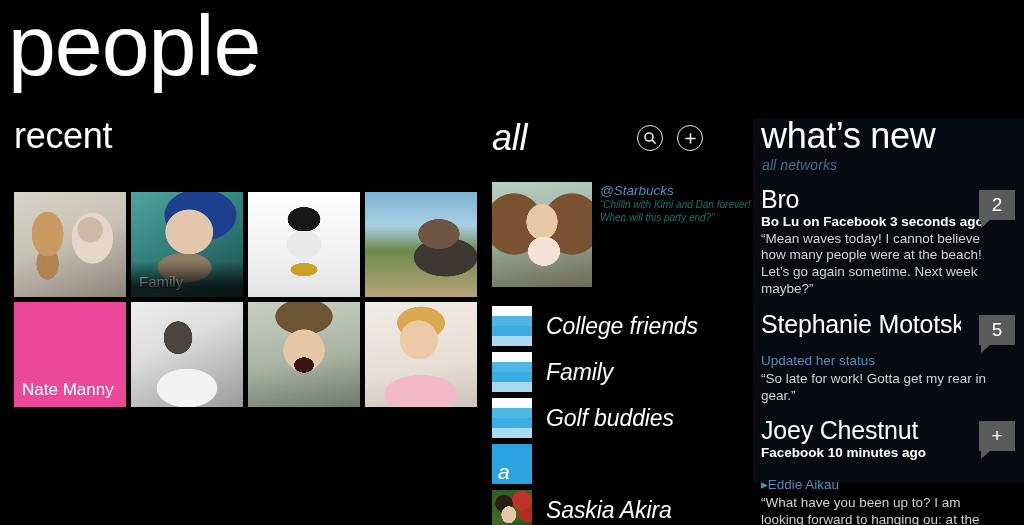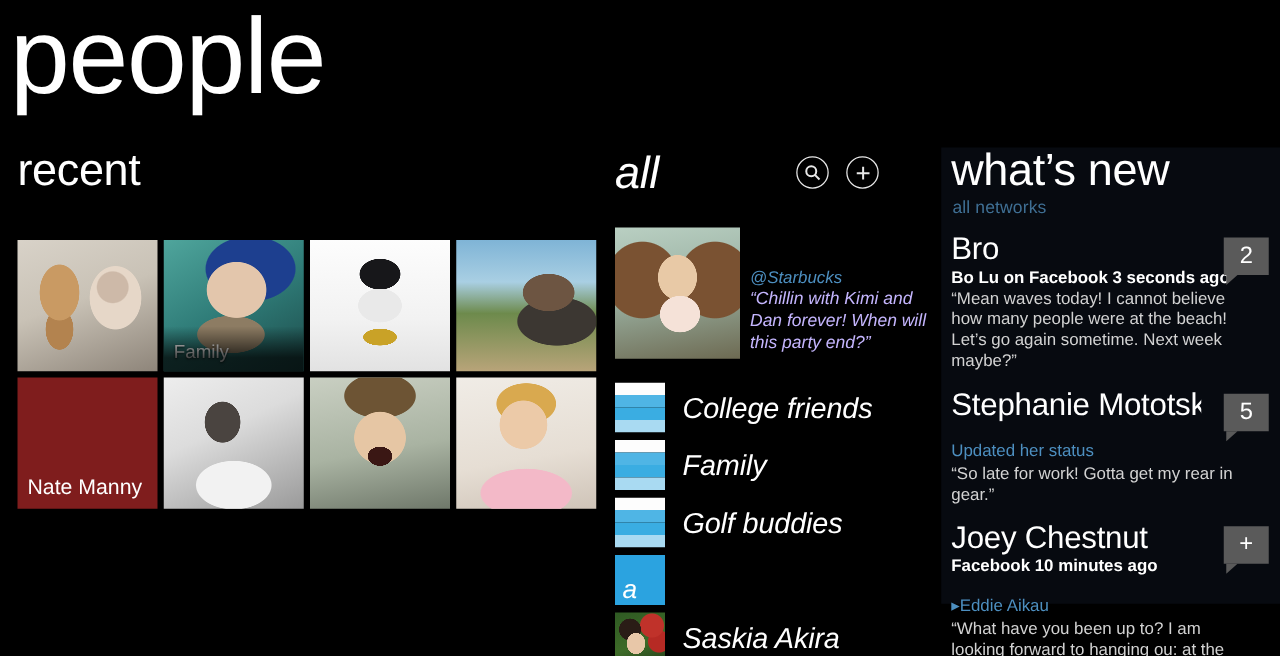--- a/index.html
+++ b/index.html
@@ -29,21 +29,21 @@
   .panel-head {
     font-size:36px; font-weight:300; color:#fff;
     line-height:1; letter-spacing:-0.3px; white-space:nowrap;
   }
   .panel-recent .panel-head { margin-left:4px; }
   .panel-all .panel-head    { margin-left:4px; display:inline-block; vertical-align:middle; }
   .panel-new .panel-head    { margin-left:8px; }
 
   .sub-link {
     font-size:14px; color:#3f6f94; margin-left:9px; margin-top:3px;
-    font-weight:400; letter-spacing:0.1px;
+    font-weight:400; letter-spacing:0.1px;font-style:italic;
   }
 
   
   .allhead-row { display:flex; align-items:center; height:40px; }
   .circ-btns { margin-left:110px; display:flex; gap:14px; }
   .circ {
     width:26px; height:26px; border-radius:50%;
     border:1.6px solid #e8e8e8; position:relative;
     display:flex; align-items:center; justify-content:center;
   }
@@ -54,21 +54,21 @@
     position:absolute; left:4px; top:74px;
     display:grid; grid-template-columns:repeat(4,112px);
     grid-auto-rows:105px; gap:5px;
   }
   .tile { position:relative; overflow:hidden; background:#111; }
   .tile-label {
     position:absolute; left:8px; bottom:6px;
     font-size:15px; color:#fff; font-weight:400;
     text-shadow:0 1px 2px rgba(0,0,0,.8); line-height:1.12;
   }
-  .tile-solid { background:#7f1d1d; }
+  .tile-solid { background:#ec4899; }
   .tile-solid .tile-label { bottom:8px; font-size:17px; text-shadow:none; }
 
   
   .ph-cat {
     background:
       radial-gradient(circle at 68% 36%, #cdb9a8 0 12%, transparent 13%),
       radial-gradient(ellipse 26% 34% at 70% 44%, #e6d7c8 0 70%, transparent 72%),
       radial-gradient(ellipse 20% 30% at 30% 40%, #c99a63 0 70%, transparent 72%),
       radial-gradient(ellipse 14% 22% at 30% 68%, #b3834f 0 70%, transparent 72%),
       linear-gradient(160deg,#d8d2c8 0%,#c9c2b6 45%,#8e857a 100%);
@@ -130,23 +130,23 @@
       radial-gradient(ellipse 26% 30% at 42% 62%, #e8c7a8 0 70%, transparent 72%),
       radial-gradient(ellipse 30% 30% at 30% 34%, #2a1c16 0 72%, transparent 74%),
       radial-gradient(circle at 74% 26%, #c0322a 0 22%, transparent 24%),
       radial-gradient(circle at 88% 58%, #b62a24 0 20%, transparent 22%),
       linear-gradient(160deg,#2f5a23 0%,#3d6b28 60%,#24401a 100%);
   }
 
   
   .all-feature { position:absolute; left:4px; top:64px; display:flex; }
   .all-feature .thumb { width:100px; height:105px; flex:none; }
-  .feat-text { margin-left:8px; width:152px;margin-top:31px; }
+  .feat-text { margin-left:8px; width:152px; }
   .feat-handle { font-size:13.5px; color:#4d8fc0; line-height:1.26; }
-  .feat-quote  { font-size:14px; color:#c4b5fd; line-height:1.26; }
+  .feat-quote  { font-size:10px; color:#0f766e; line-height:1.26; }
 
   .all-list { position:absolute; left:4px; top:185px; width:258px; }
   .all-row { display:flex; align-items:center; height:46px; }
   .grp-tile { width:40px; height:40px; flex:none; overflow:hidden; }
   .grp-tile i { display:block; width:100%; }
   .b1 { height:25%; background:#fdfdfd; }
   .b2 { height:25%; background:#4fb5e5; }
   .b3 { height:25%; background:#3aade2; }
   .b4 { height:25%; background:#a9daf2; }
   .alpha-tile {

